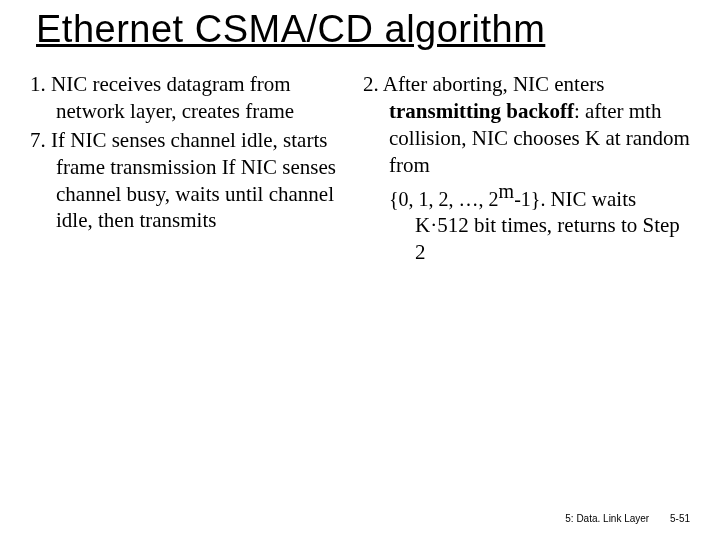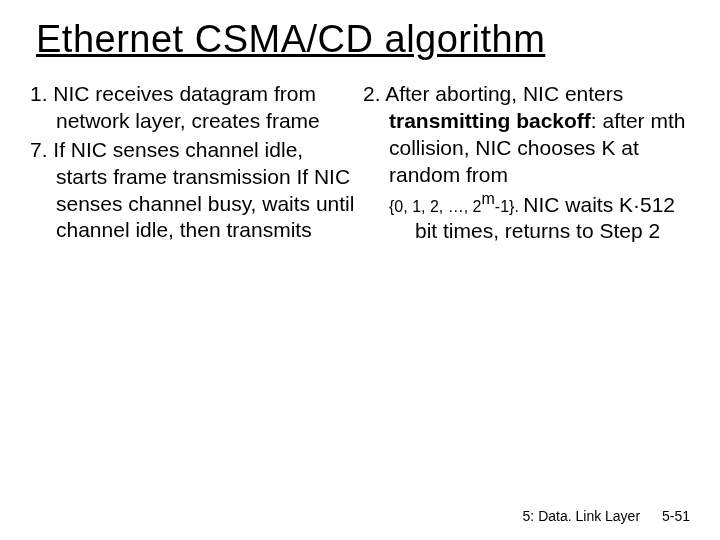--- a/index.html
+++ b/index.html
@@ -10,32 +10,33 @@
     background: #ffffff;
     font-family: "Comic Sans MS", "Comic Sans", cursive, sans-serif;
     color: #000;
     overflow: hidden;
   }
   .slide {
     width: 720px;
     height: 540px;
     position: relative;
     box-sizing: border-box;
-    padding: 18px 30px 20px 30px;
+    padding: 8px 30px 20px 30px;
   }
   .title {
     font-size: 38px;
     text-decoration: underline;
     margin: 0 0 20px 6px;
     font-weight: normal;
     letter-spacing: 0.5px;
   }
   .cols {
     display: flex;
     gap: 6px;
+    font-family: Liberation Serif, serif;
   }
   .col {
     flex: 1;
     font-size: 21px;
     line-height: 1.28;
   }
   .item {
     margin-bottom: 2px;
   }
   .hang {
@@ -43,27 +44,27 @@
     text-indent: -26px;
   }
   .hang2 {
     padding-left: 26px;
     display: block;
   }
   .bold {
     font-weight: bold;
   }
   .small {
-    font-size: 16px;
+    font-size: 20px;
   }
   .footer {
     position: absolute;
     bottom: 16px;
     right: 30px;
-    font-size: 14px;
+    font-size: 10px;
     font-family: Arial, sans-serif;
     text-align: right;
   }
   .footer .sec {
     margin-right: 18px;
   }
 </style>
 </head>
 <body>
 

